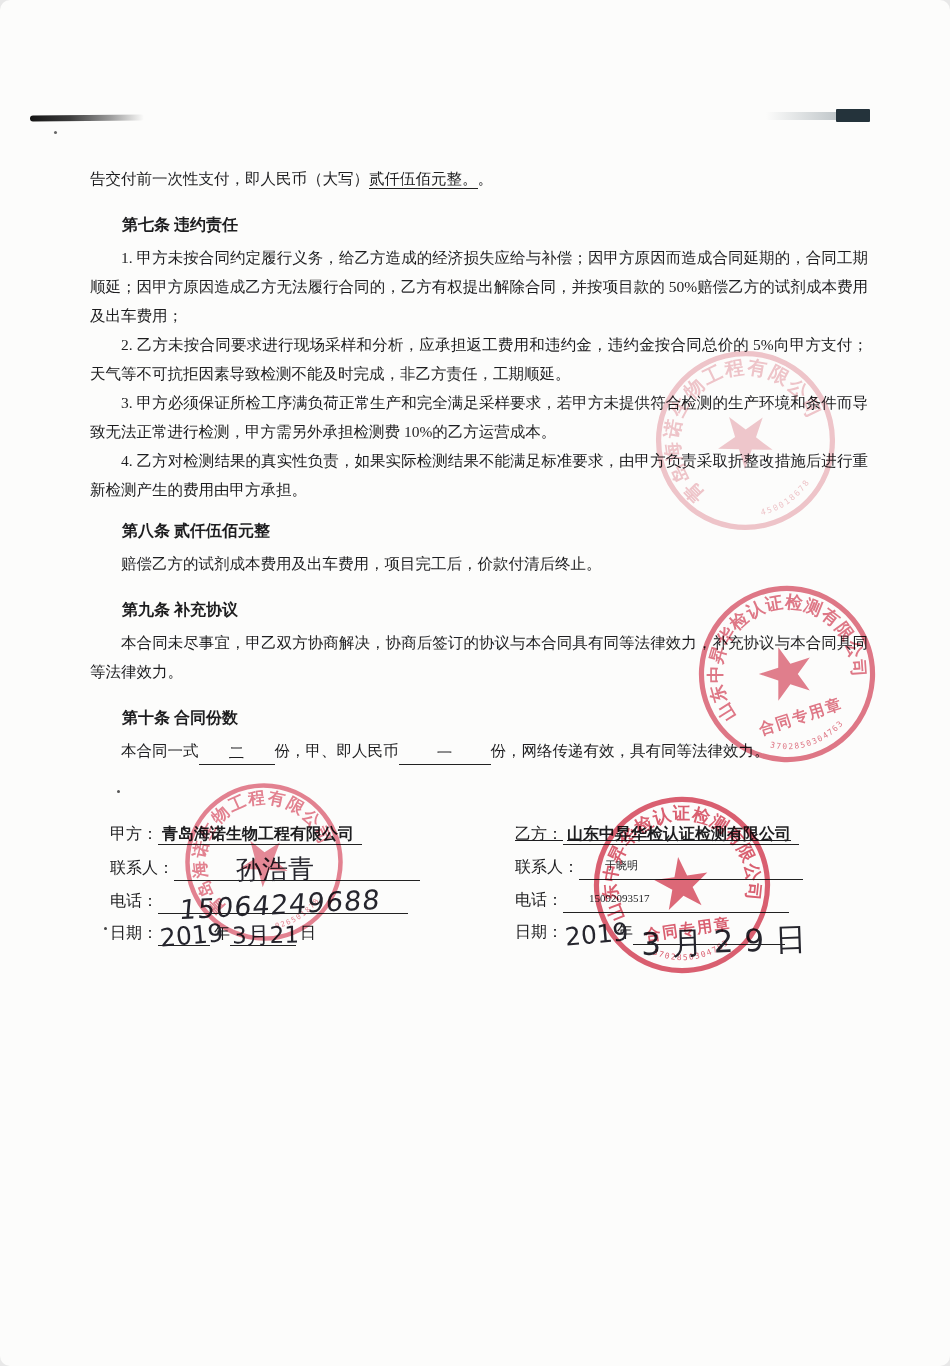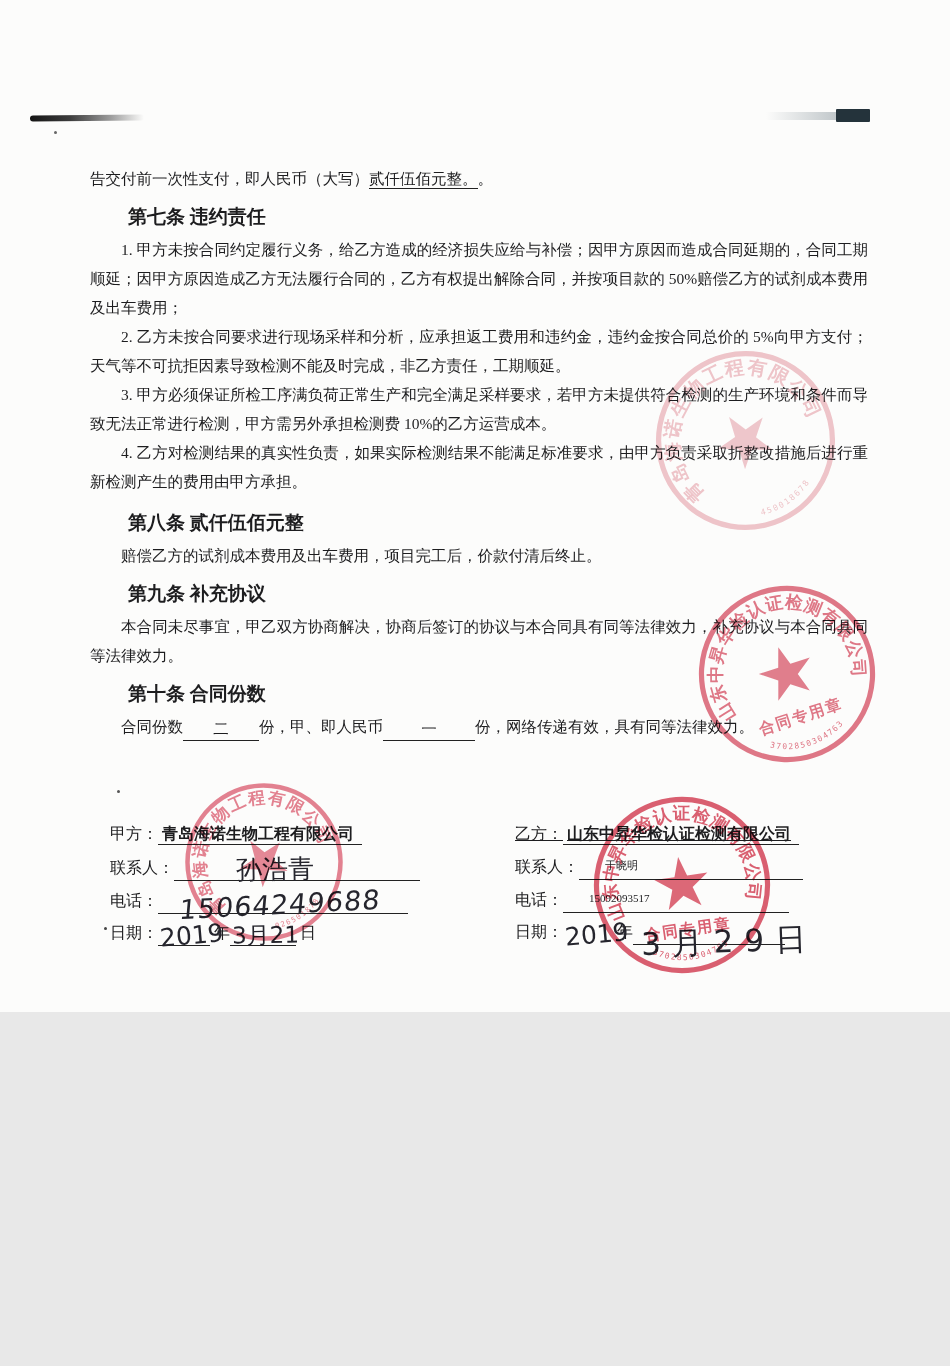--- a/index.html
+++ b/index.html
@@ -1,35 +1,35 @@
 <!DOCTYPE html>
 <html><head>
 <meta charset="utf-8">
 <style>
   html,body{margin:0;padding:0;background:#e8e8e8;}
-  .page{position:relative;width:950px;height:1012px;margin:0 auto;background:#fcfcfb;overflow:hidden;
-        font-family:"Liberation Serif","DejaVu Serif",serif;color:#1d1d1f;}
+  .page{position:relative;width:950px;height:1366px;margin:0 auto;background:#fcfcfb;overflow:hidden;
+        font-family:"Liberation Serif","DejaVu Serif",serif;color:#1d1d1f;border-radius:10px;}
   
   .artifact{position:absolute;}
   .streak-left{left:30px;top:115px;width:114px;height:6px;border-radius:3px;
       background:linear-gradient(to right,#141414 0%,#3c3c3c 35%,#9a9a9a 70%,rgba(200,200,200,0) 100%);
       transform:rotate(-.5deg);}
   .bar-right{left:836px;top:109px;width:34px;height:13px;background:#24333b;border-radius:1px;}
   .bar-right-tail{left:758px;top:112px;width:80px;height:8px;
       background:linear-gradient(to left,#8e9aa0 0%,rgba(190,195,198,0) 90%);opacity:.55;}
   .dot{width:3px;height:3px;border-radius:50%;background:#666;}
   .dot-1{left:54px;top:131px;}
   .dot-2{left:117px;top:790px;background:#555;}
   .dot-3{left:104px;top:927px;background:#444;}
   
   .content{position:absolute;left:90px;top:164px;width:778px;font-size:15.5px;line-height:29px;
            text-align:justify;text-justify:inter-ideograph;}
   .intro{margin:0 0 3px 0;text-indent:0;}
   .u{border-bottom:1.5px solid #222;padding-bottom:1px;}
-  .art-heading{margin:9px 0 3px 0;font-weight:700;font-size:19px;line-height:30px;text-indent:2em;}
+  .art-heading{margin:17px 0 3px 0;font-weight:700;font-size:16px;line-height:30px;text-indent:2em;}
   .mt{margin-top:12px;}
   .clause{margin:0;text-indent:2em;}
   .copies{margin:2px 0 0 0;text-indent:2em;}
   .blank{display:inline-block;border-bottom:1.5px solid #222;text-align:center;text-indent:0;
          height:22px;line-height:22px;vertical-align:bottom;}
   .blank-1{width:76px;}
   .blank-2{width:92px;}
   
   .sig-row{position:absolute;font-size:16px;white-space:nowrap;line-height:26px;}
   .company{font-weight:700;border-bottom:1.6px solid #222;padding:0 8px 2px 4px;}
@@ -79,21 +79,21 @@
     <p class="clause">3. 甲方必须保证所检工序满负荷正常生产和完全满足采样要求，若甲方未提供符合检测的生产环境和条件而导致无法正常进行检测，甲方需另外承担检测费 10%的乙方运营成本。</p>
     <p class="clause">4. 乙方对检测结果的真实性负责，如果实际检测结果不能满足标准要求，由甲方负责采取折整改措施后进行重新检测产生的费用由甲方承担。</p>
 
     <p class="art-heading mt">第八条 贰仟伍佰元整</p>
     <p class="clause">赔偿乙方的试剂成本费用及出车费用，项目完工后，价款付清后终止。</p>
 
     <p class="art-heading">第九条 补充协议</p>
     <p class="clause">本合同未尽事宜，甲乙双方协商解决，协商后签订的协议与本合同具有同等法律效力，补充协议与本合同具同等法律效力。</p>
 
     <p class="art-heading">第十条 合同份数</p>
-    <p class="copies"><span>合同份数</span><span class="blank blank-1">二</span><span>份，甲、即人民币</span><span class="blank blank-2">一</span><span>份，网络传递有效，具有同等法律效力。</span></p>
+    <p class="copies"><span>本合同一式</span><span class="blank blank-1">二</span><span>份，甲、即人民币</span><span class="blank blank-2">一</span><span>份，网络传递有效，具有同等法律效力。</span></p>
   </div>
 
   <div class="sig-row" style="left:110px;top:821px;">
     <span>甲方：</span><span class="company">青岛海诺生物工程有限公司</span>
   </div>
   <div class="sig-row" style="left:110px;top:855px;">
     <span>联系人：</span><span class="sig-line" style="width:246px;"><span class="hw hw-name">孙浩青</span></span>
   </div>
   <div class="sig-row" style="left:110px;top:888px;">
     <span>电话：</span><span class="sig-line" style="width:250px;"><span class="hw hw-phone">15064249688</span></span>

